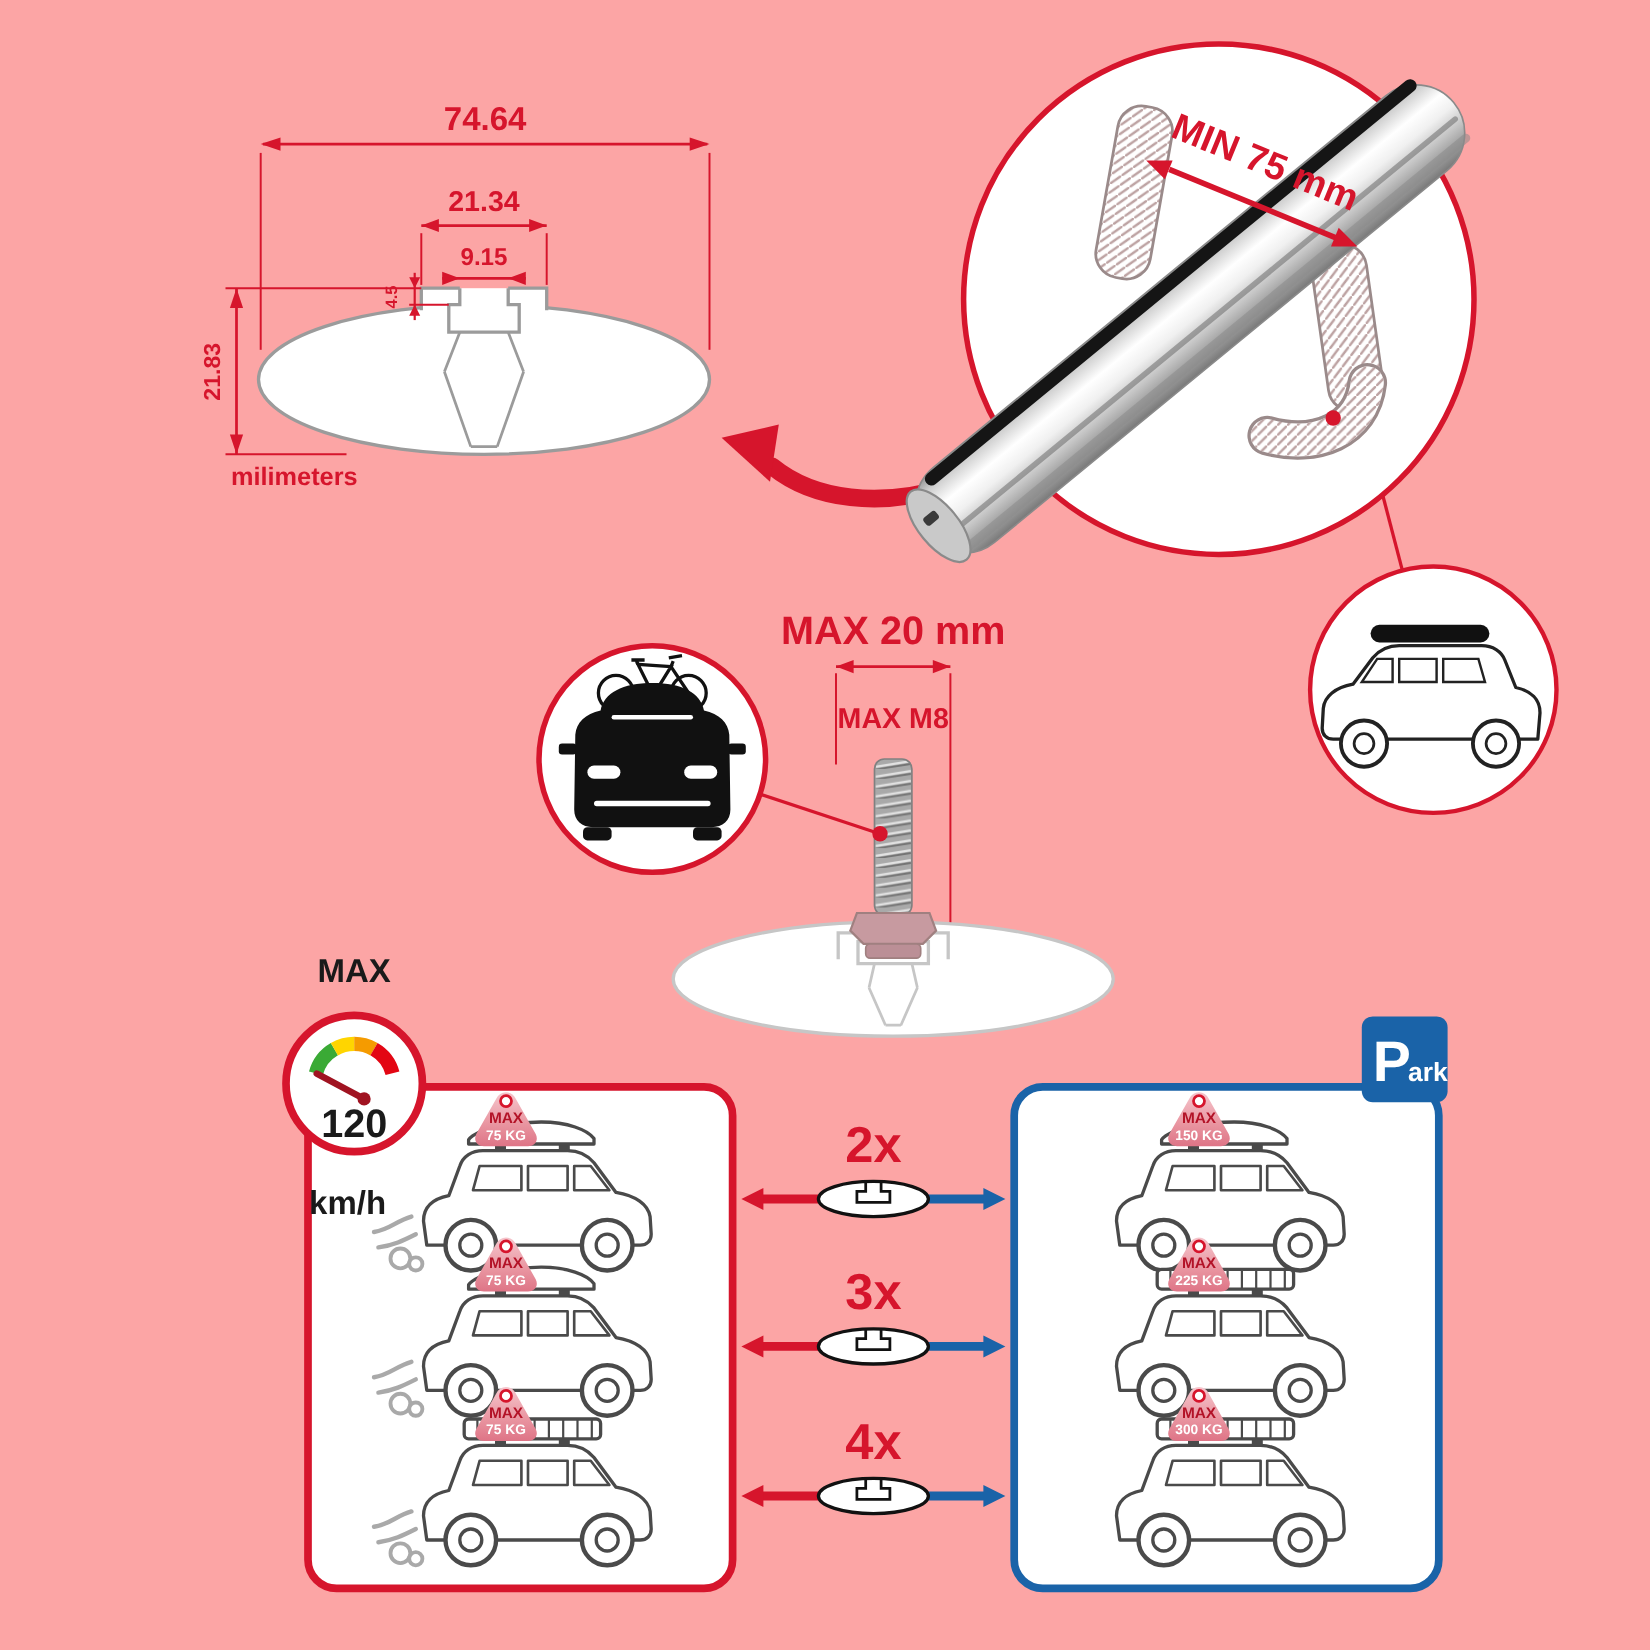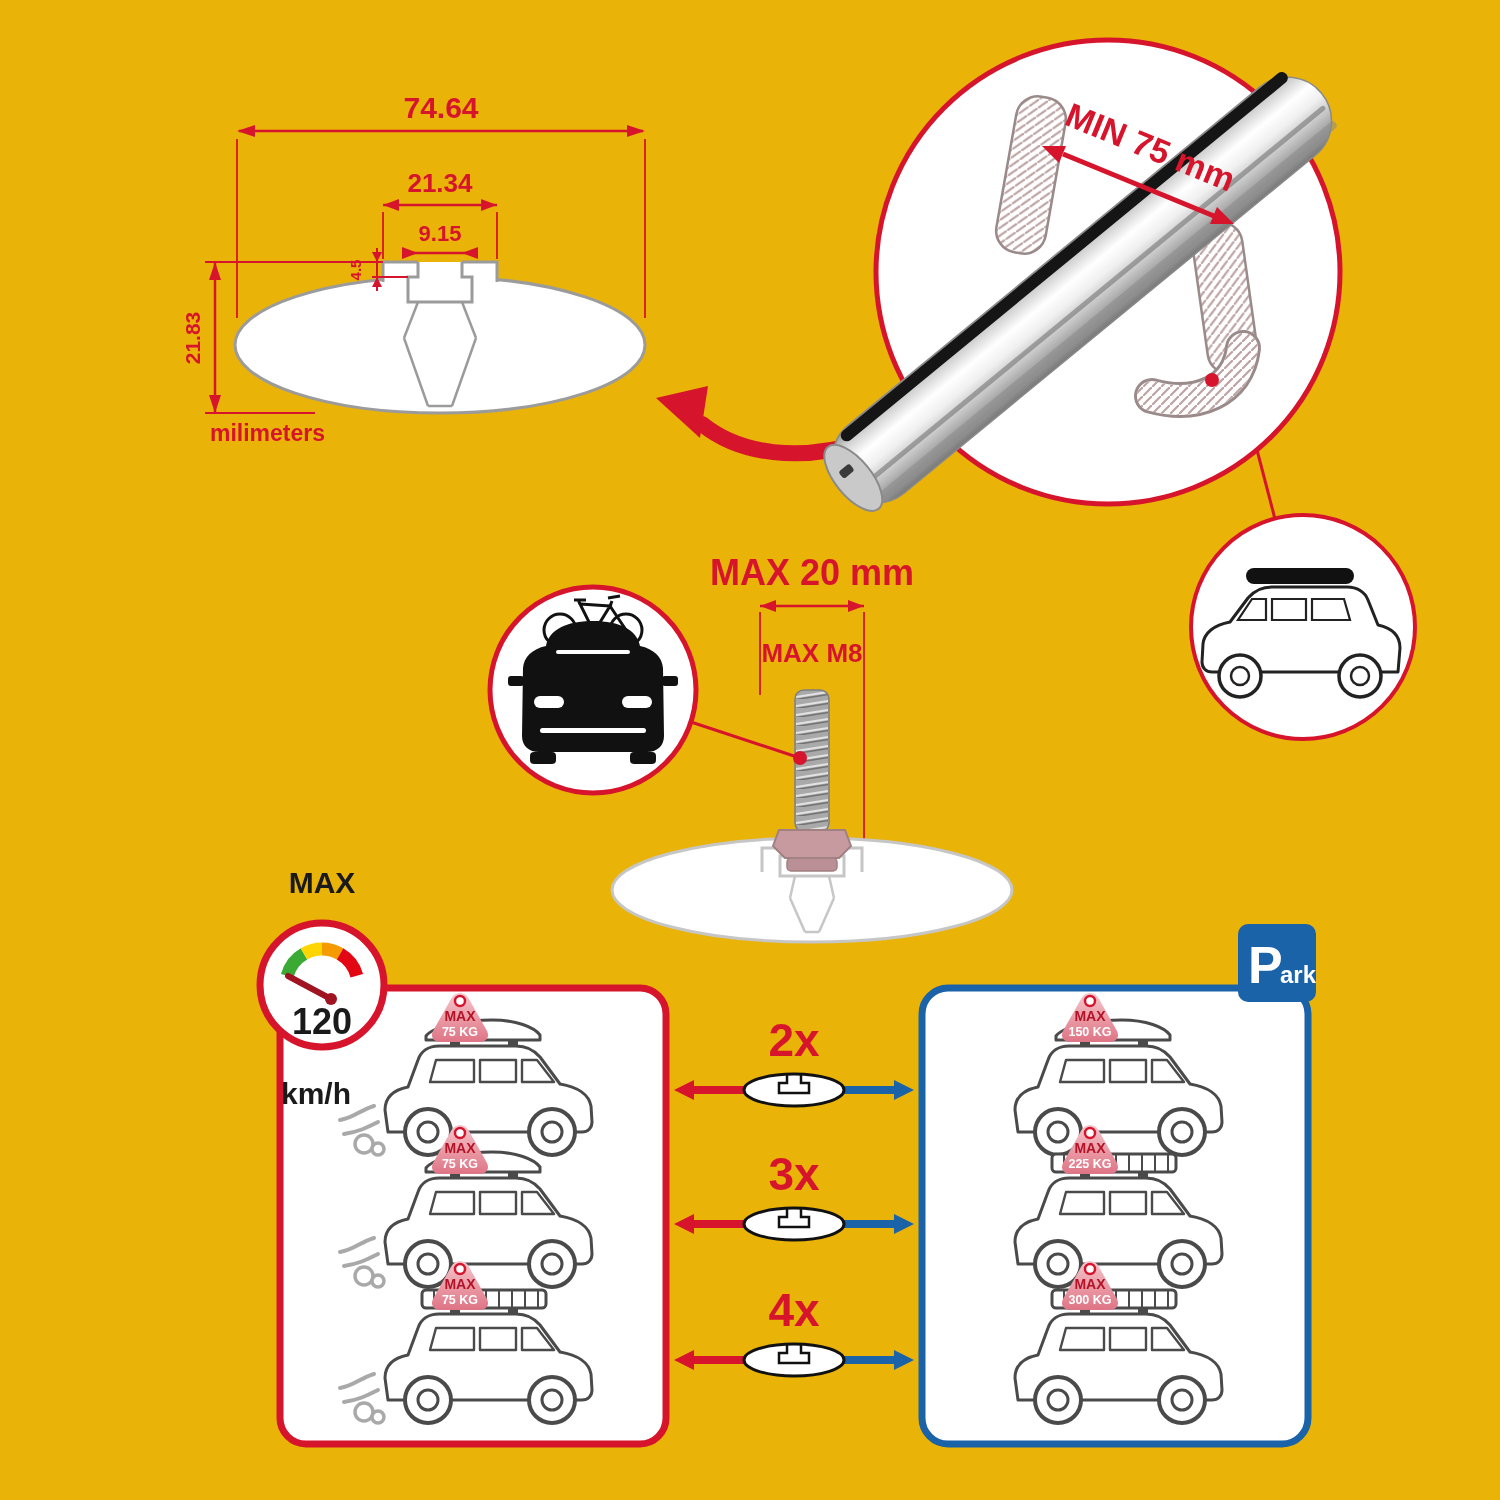--- a/index.html
+++ b/index.html
@@ -1,16 +1,16 @@
 <!DOCTYPE html>
 <html><head>
 <meta charset="utf-8">
 <style>
   html,body{margin:0;padding:0;background:#fff;}
-  #stage{position:relative;width:1500px;height:1500px;background:#eab308;overflow:hidden;
+  #stage{position:relative;width:1500px;height:1500px;background:#fca5a5;overflow:hidden;
          font-family:"Liberation Sans",sans-serif;}
   svg{position:absolute;left:0;top:0;}
   text{font-family:"Liberation Sans",sans-serif;}
   .red-dim{fill:#d6152c;font-weight:bold;}
   .blk{fill:#1a1a1a;font-weight:bold;}
 </style>
 </head>
 <body>
 
 <div id="stage">

